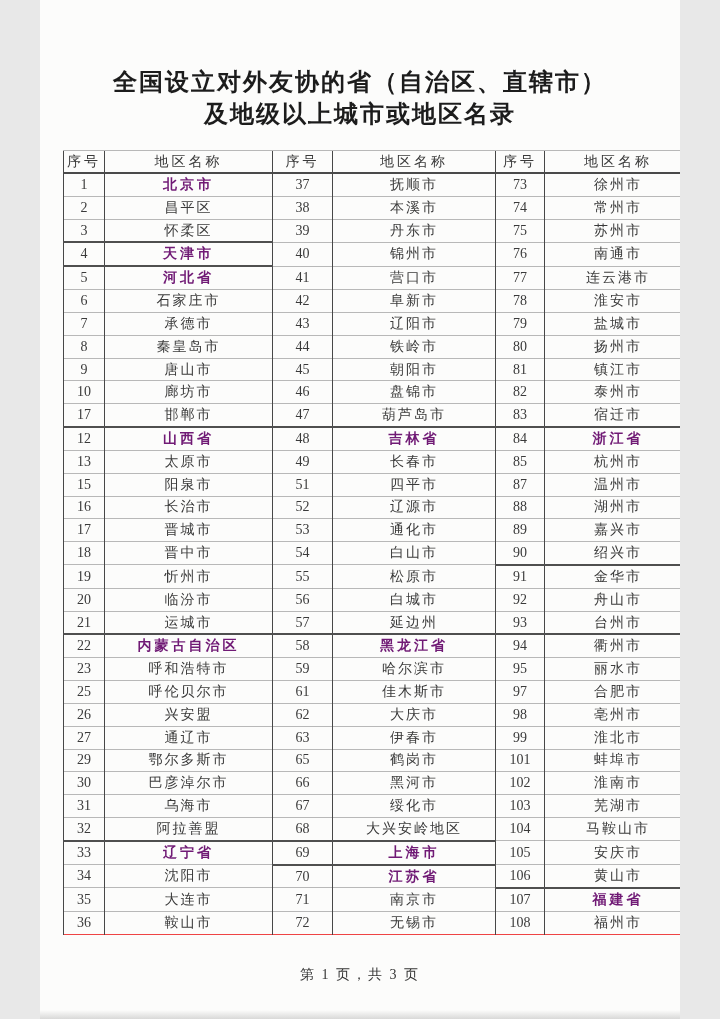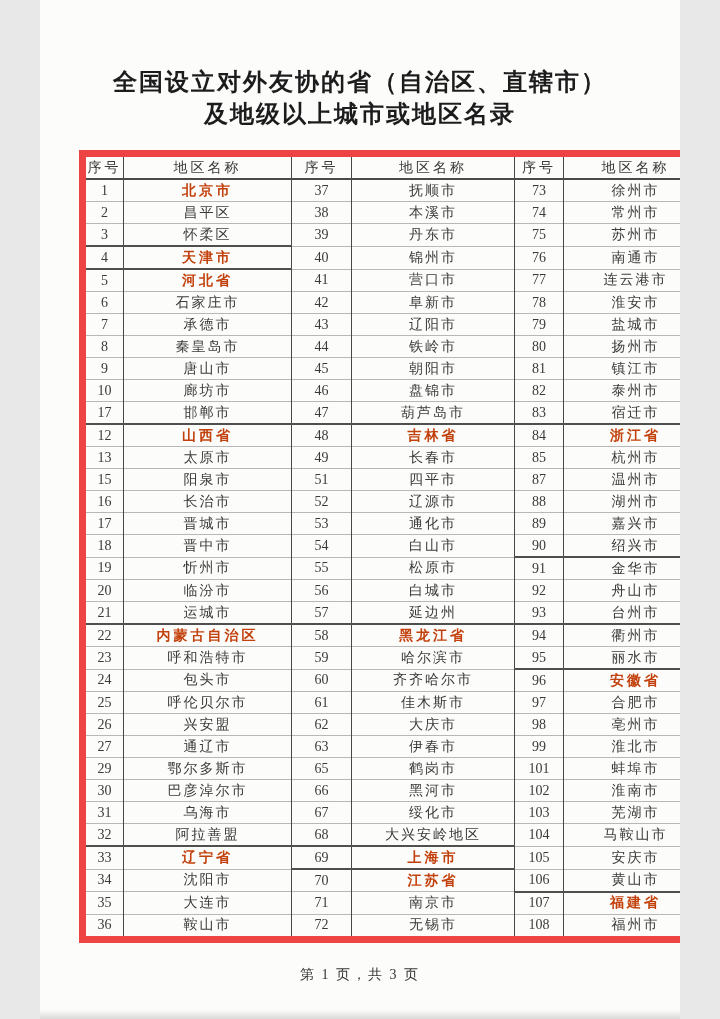--- a/index.html
+++ b/index.html
@@ -21,27 +21,27 @@
     margin: 0;
     text-align: center;
     font-size: 24px;
     font-weight: bold;
     line-height: 32px;
     letter-spacing: 2px;
     color: #1c1c1c;
   }
   table.regions {
     position: absolute;
-    left: 39px;
+    left: 23px;
     top: 150px;
     width: 628px;
     height: 785px;
     border-collapse: collapse;
     table-layout: fixed;
-    border: 7px solid #ef4444;
+    border: 1px solid #ef4444;
   }
   table.regions col.c-idx1  { width: 41px; }
   table.regions col.c-name1 { width: 168px; }
   table.regions col.c-idx2  { width: 60px; }
   table.regions col.c-name2 { width: 163px; }
   table.regions col.c-idx3  { width: 49px; }
   table.regions col.c-name3 { width: 147px; }
   table.regions th, table.regions td {
     padding: 0;
     height: 21px;
@@ -53,21 +53,21 @@
     white-space: nowrap;
     border-left: 1px solid #474747;
     border-top: 1px solid #b8b8b8;
     color: #3a3a3a;
   }
   table.regions th {
     letter-spacing: 3px;
     border-bottom: 2px solid #4a4a4a;
   }
   table.regions td.name { letter-spacing: 2px; }
-  table.regions td.bold { font-weight: bold; color: #c2410c; letter-spacing: 3px; }
+  table.regions td.bold { font-weight: bold; color: #701a75; letter-spacing: 3px; }
   table.regions td.thick { border-top: 2px solid #4f4f4f; }
   .footer {
     position: absolute;
     top: 966px;
     left: 0;
     right: 0;
     text-align: center;
     font-size: 14px;
     letter-spacing: 2px;
     color: #333;
@@ -280,28 +280,20 @@
         </tr>
         <tr>
           <td class="idx">23</td>
           <td class="name">呼和浩特市</td>
           <td class="idx">59</td>
           <td class="name">哈尔滨市</td>
           <td class="idx">95</td>
           <td class="name">丽水市</td>
         </tr>
         <tr>
-          <td class="idx">24</td>
-          <td class="name">包头市</td>
-          <td class="idx">60</td>
-          <td class="name">齐齐哈尔市</td>
-          <td class="idx thick">96</td>
-          <td class="name bold thick">安徽省</td>
-        </tr>
-        <tr>
           <td class="idx">25</td>
           <td class="name">呼伦贝尔市</td>
           <td class="idx">61</td>
           <td class="name">佳木斯市</td>
           <td class="idx">97</td>
           <td class="name">合肥市</td>
         </tr>
         <tr>
           <td class="idx">26</td>
           <td class="name">兴安盟</td>

